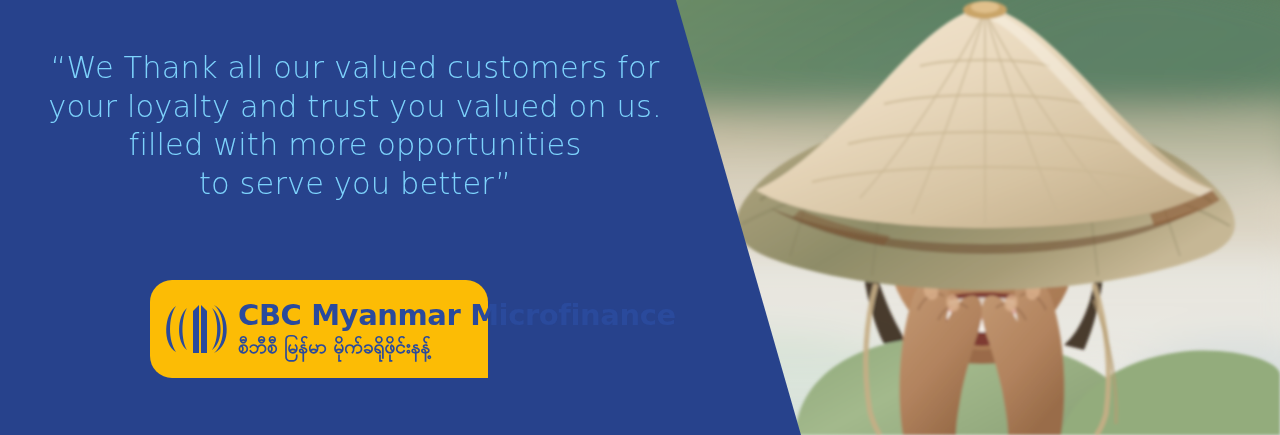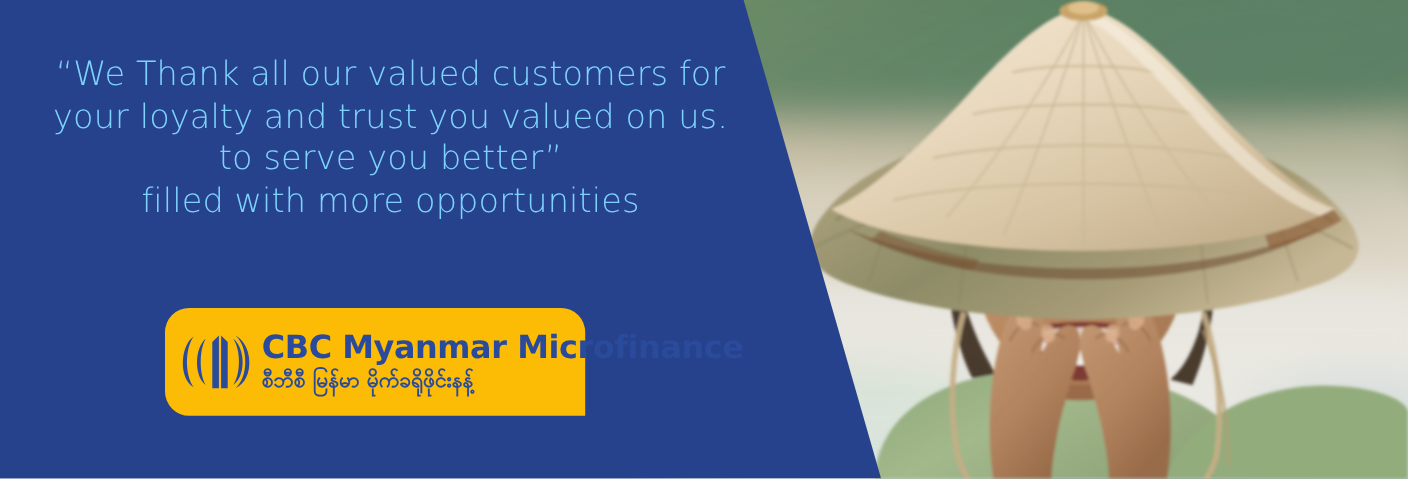--- a/index.html
+++ b/index.html
@@ -51,21 +51,21 @@
     letter-spacing: 0.1px;
     white-space: nowrap;
   }
   #quote .ql { display: block; }
 
   
   #logo-banner {
     position: absolute;
     left: 150px;
     top: 280px;
-    width: 382px;
+    width: 338px;
     height: 98px;
     background: #FCBC05;
     border-radius: 22px 22px 0 22px;
     display: flex;
     align-items: center;
     box-sizing: border-box;
     padding-left: 10px;
   }
   #logo-mark {
     width: 74px;
@@ -287,22 +287,22 @@
         <rect x="640" y="0" width="120" height="435" fill="#DCD6C8" opacity="0"></rect>
       </g>
     </svg>
   </div>
 
   <div id="blue-panel"></div>
 
   <div id="quote">
     <span class="ql">“We Thank all our valued customers for</span>
     <span class="ql">your loyalty and trust you valued on us.</span>
+    <span class="ql">filled with more opportunities</span>
     <span class="ql">to serve you better”</span>
-    <span class="ql">filled with more opportunities</span>
   </div>
 
   <div id="logo-banner">
 
     <div id="logo-mark">
       <svg width="74" height="60" viewBox="0 0 74 60">
 
         <path d="M 16 7 C 4 15 2 45 16 53 C 8 42 8 18 16 7 Z" fill="#2A4A9C"></path>
 
         <path d="M 27 9 C 17 17 16 43 27 51 C 21 41 21 19 27 9 Z" fill="#2A4A9C"></path>

